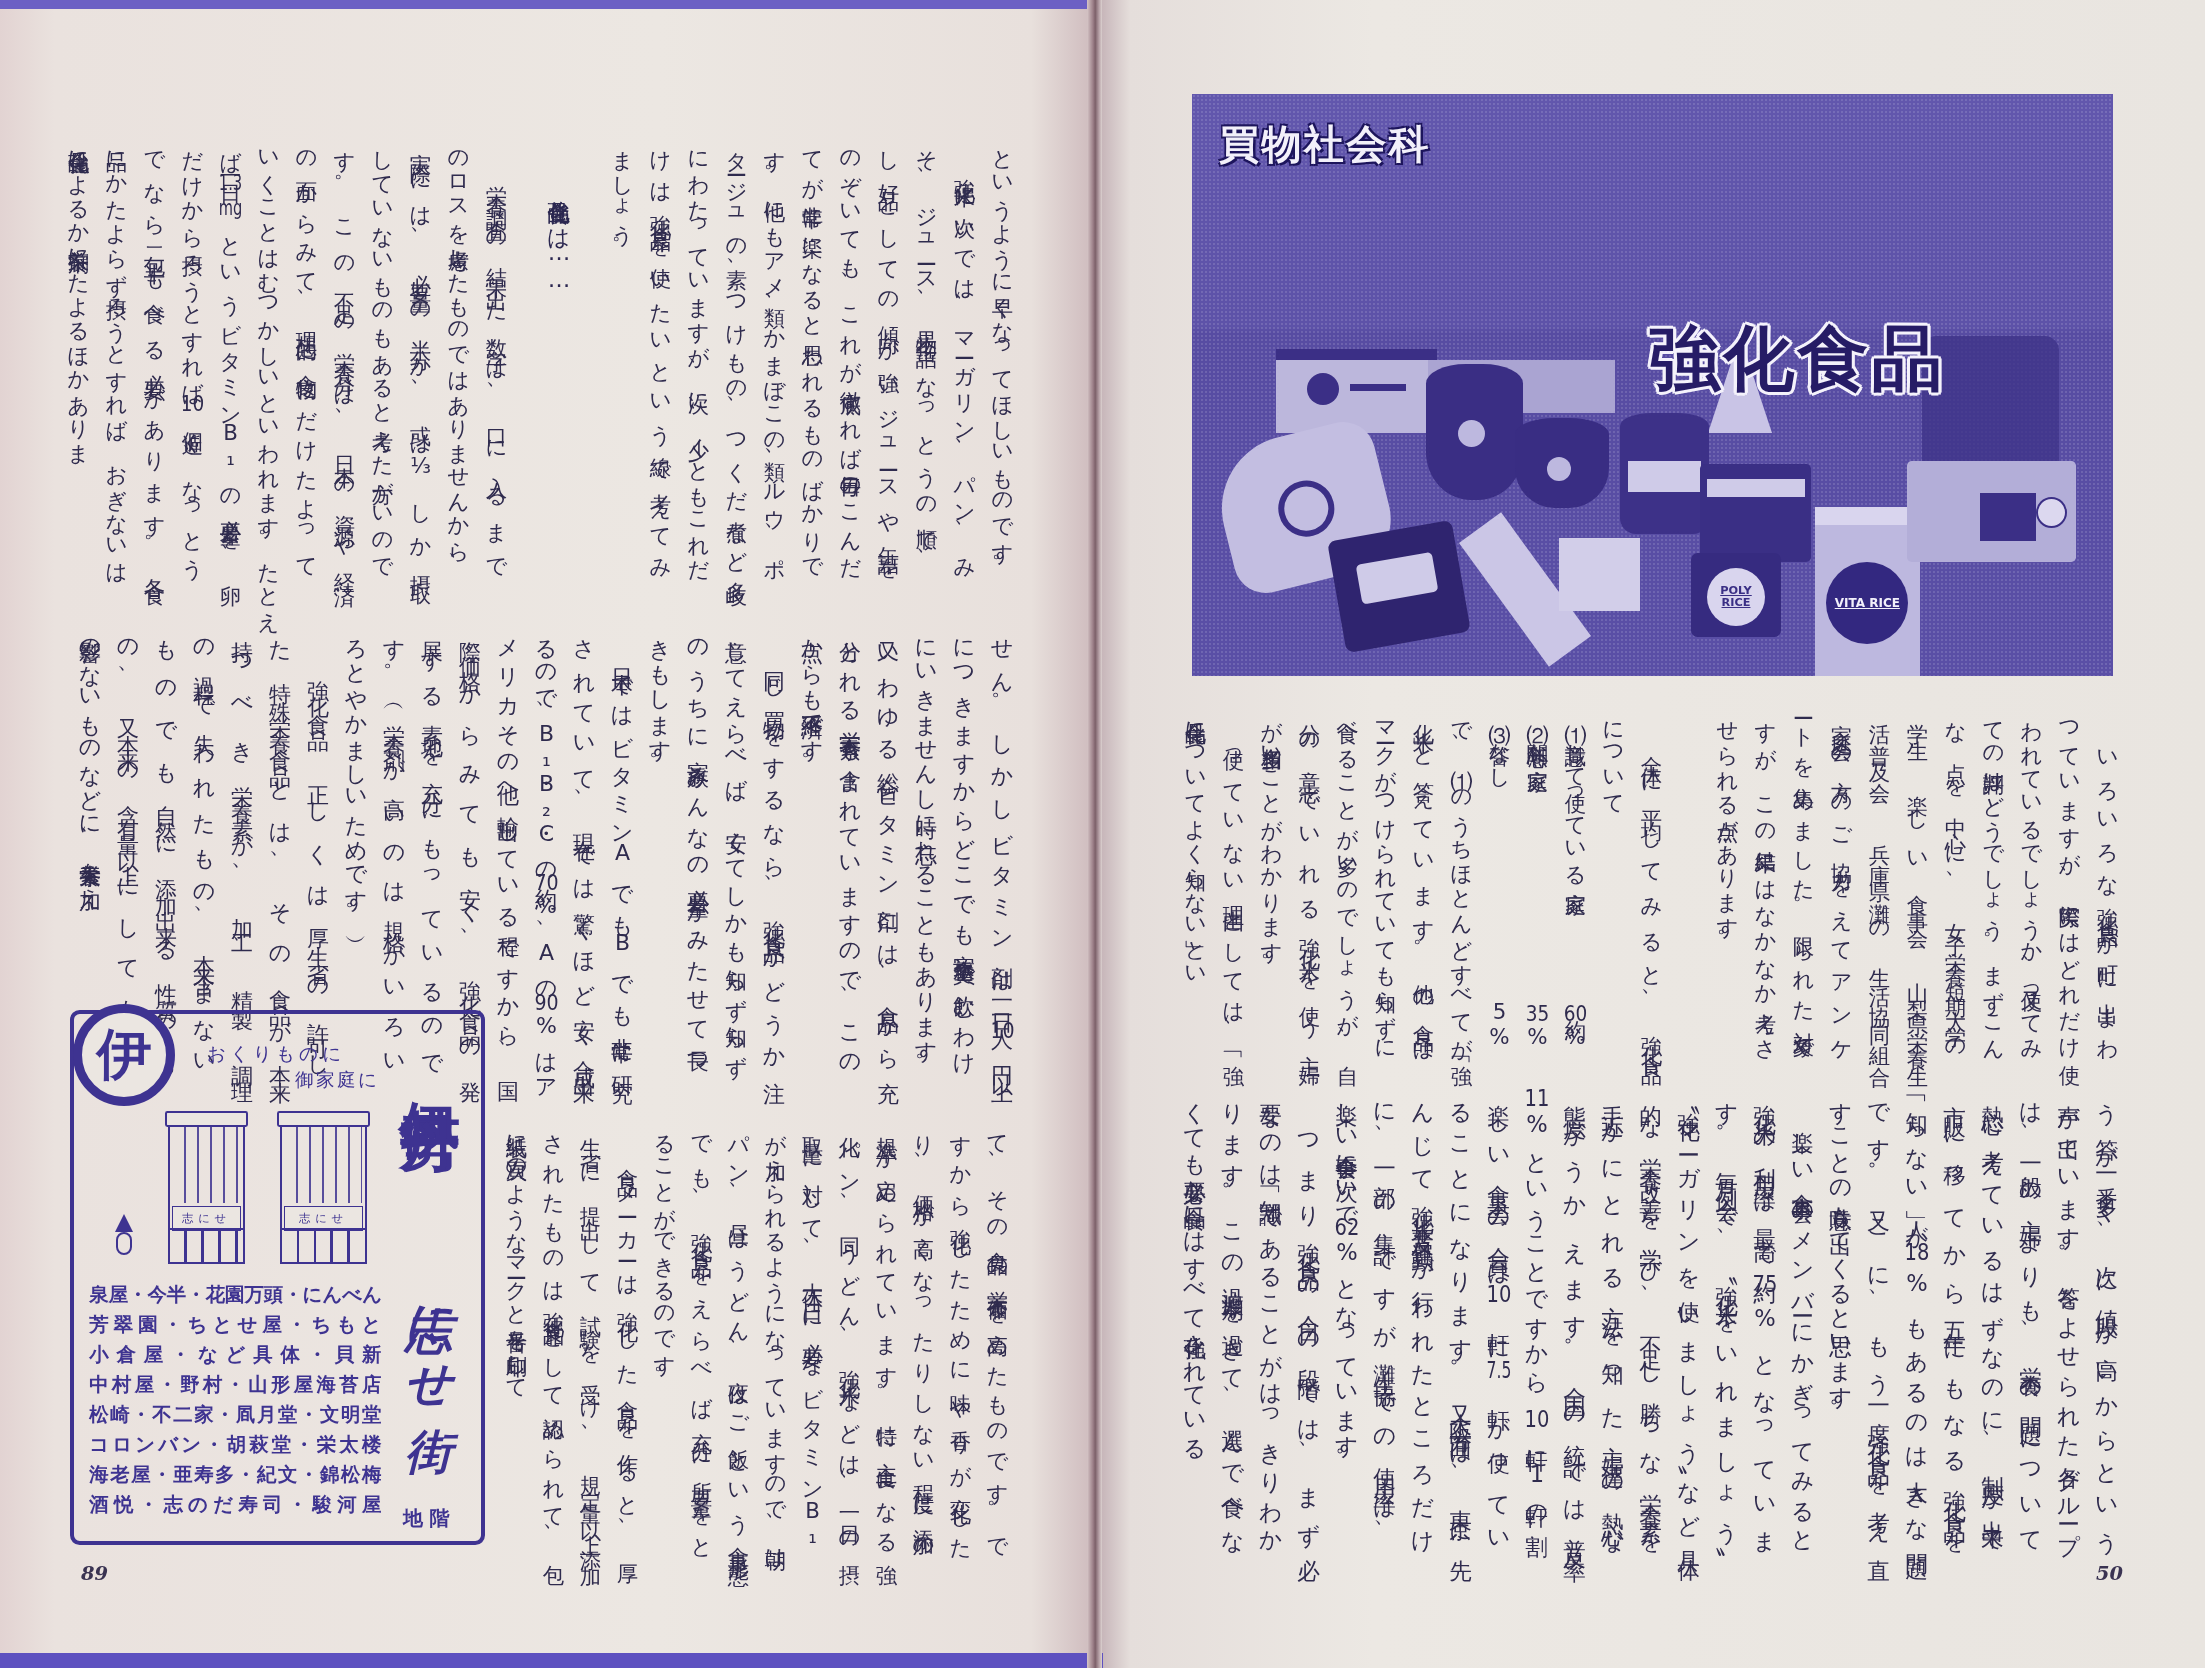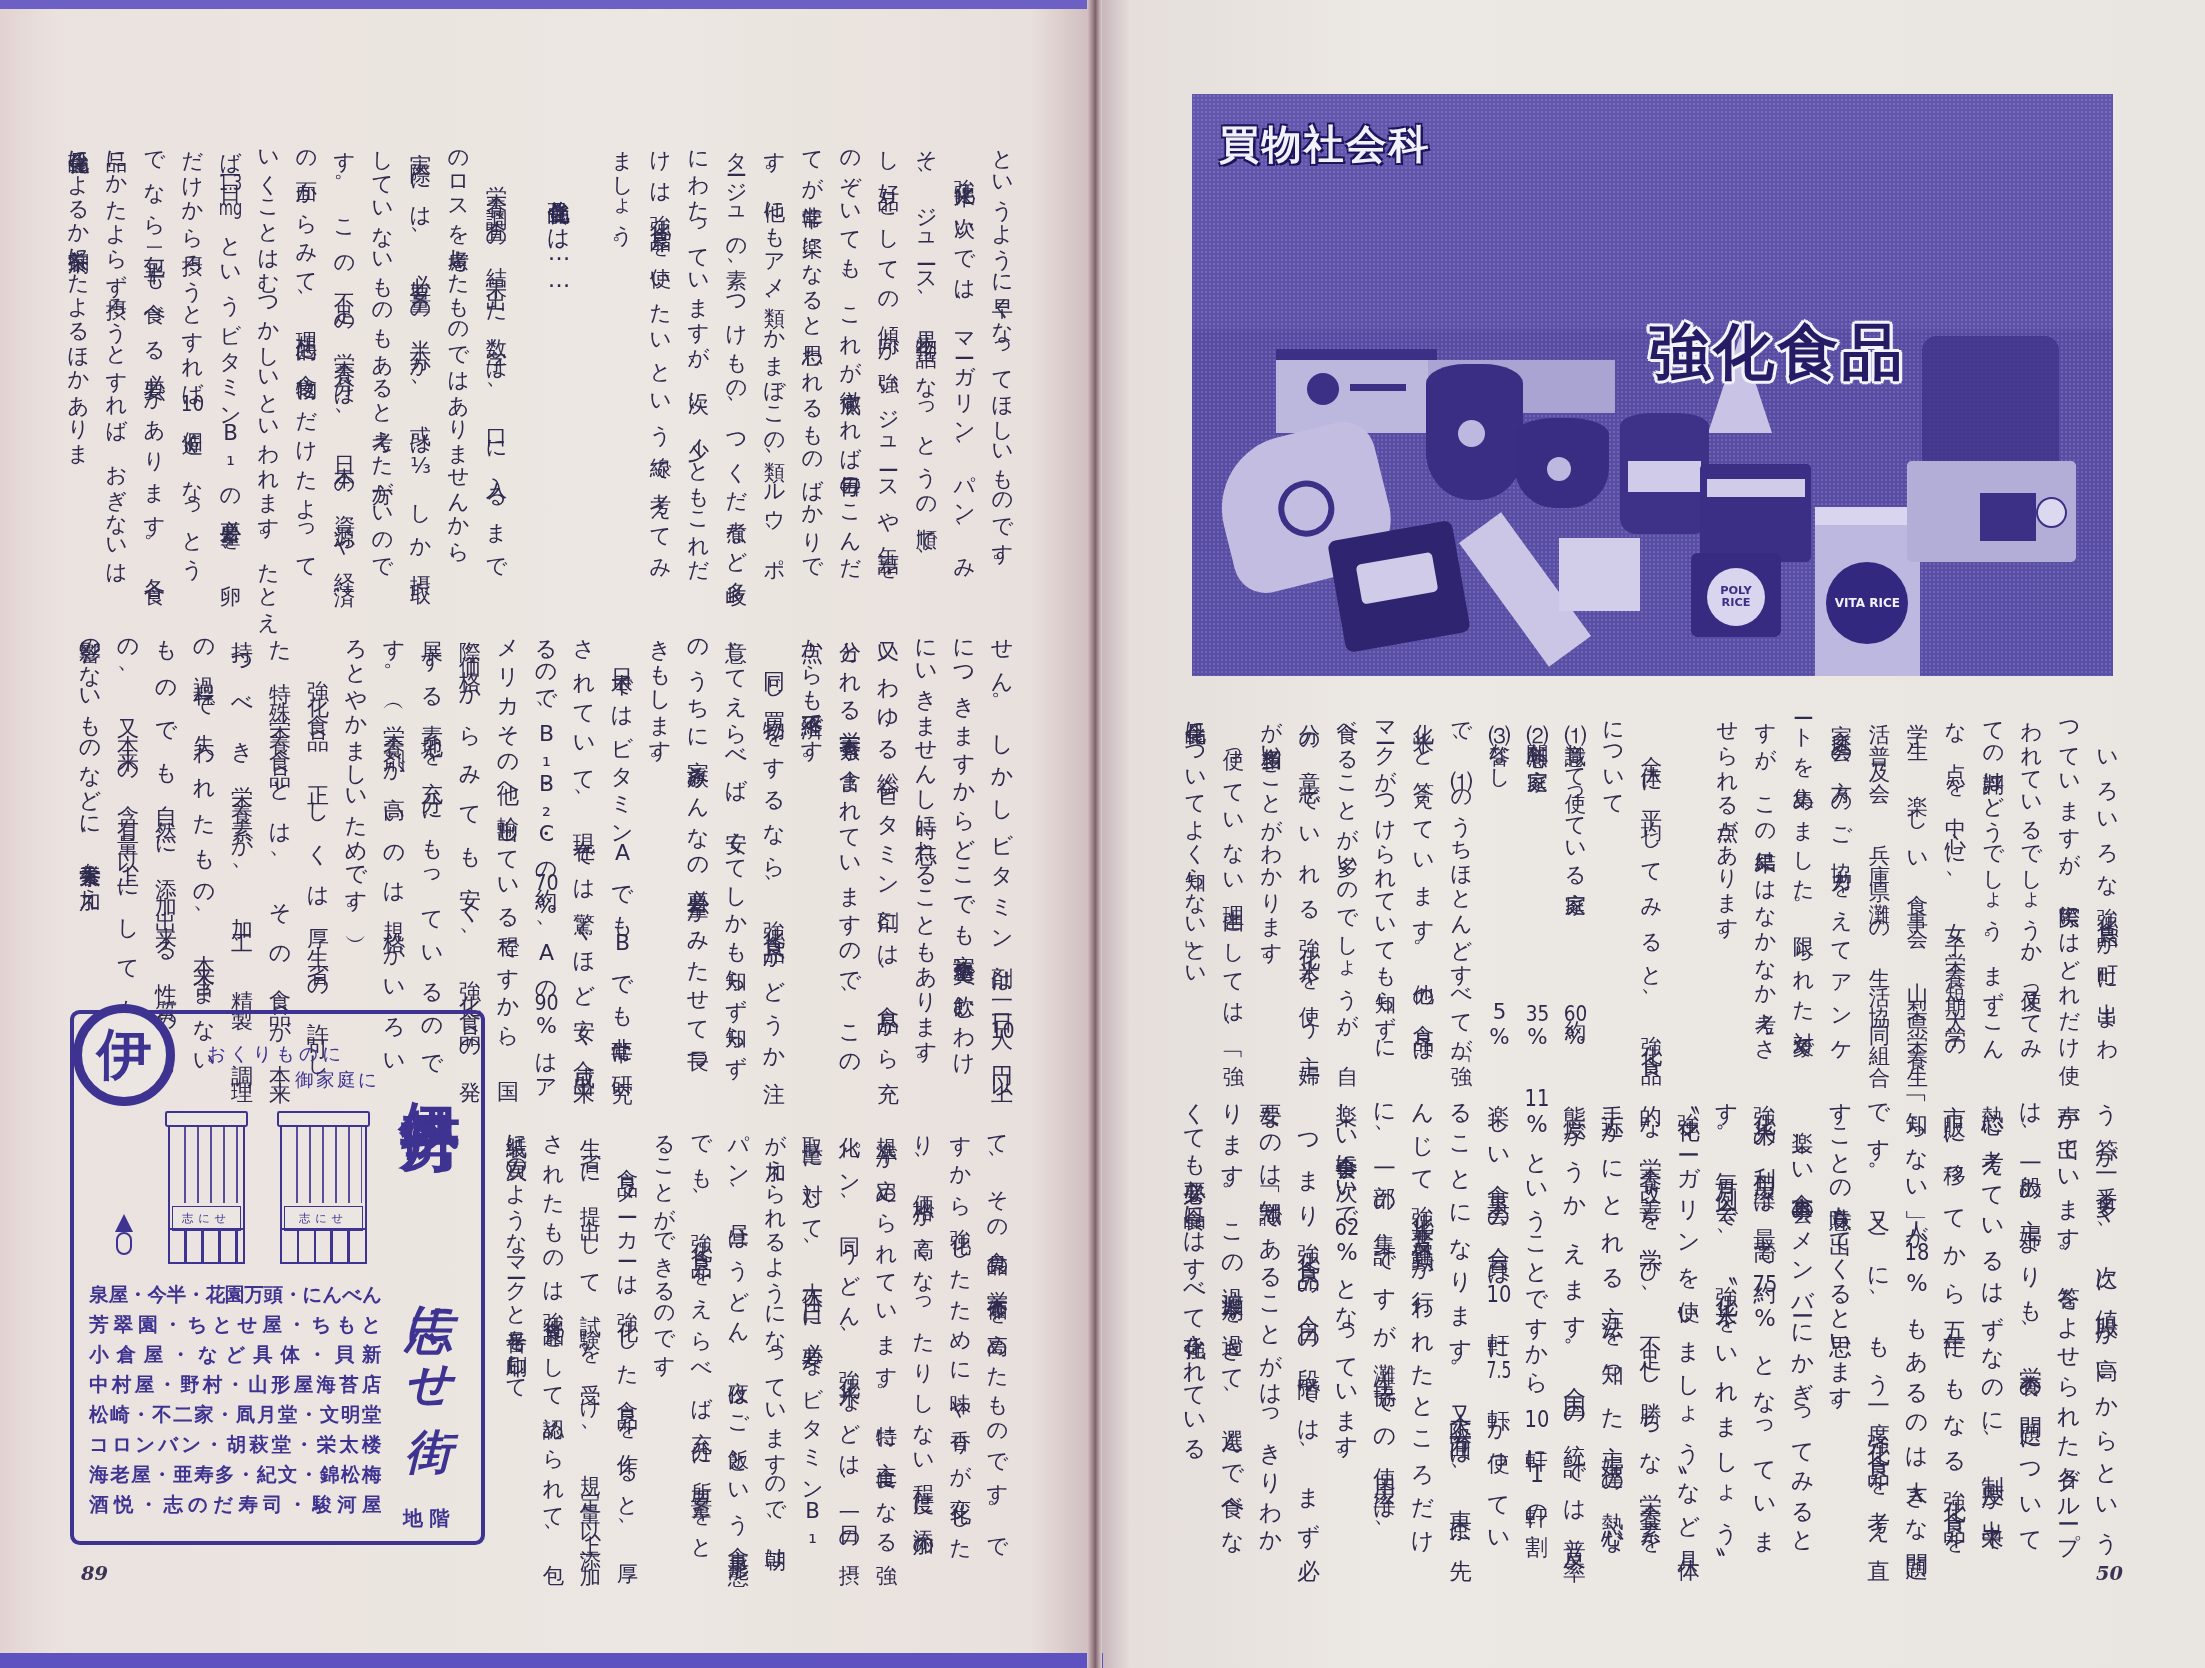--- a/index.html
+++ b/index.html
@@ -63,28 +63,28 @@
     left:27px; top:22.6px; font-size:40px; font-weight:bold; letter-spacing:2.4px;
     color:#f2f0fa;
     text-shadow:2.4px 2.4px 0 #1d155c, -1.6px -1.6px 0 #1d155c, 1.6px -1.6px 0 #1d155c, -1.6px 1.6px 0 #1d155c;
   }
   .photo-sub {
     left:327px; top:134px; font-size:46px; font-weight:bold; letter-spacing:2.4px;
     color:#2a2170;
     text-shadow:2.4px 0 0 #f4f2fb,-2.4px 0 0 #f4f2fb,0 2.4px 0 #f4f2fb,0 -2.4px 0 #f4f2fb,1.6px 1.6px 0 #f4f2fb,-1.6px -1.6px 0 #f4f2fb,1.6px -1.6px 0 #f4f2fb,-1.6px 1.6px 0 #f4f2fb;
   }
   .photo-title {
-    left:457px; top:218px; font-size:61px; font-weight:bold; letter-spacing:3.2px;
+    left:457px; top:218px; font-size:71px; font-weight:bold; letter-spacing:3.2px;
     color:#261c66;
     text-shadow:3.2px 0 0 #f4f2fb,-3.2px 0 0 #f4f2fb,0 3.2px 0 #f4f2fb,0 -3.2px 0 #f4f2fb,2.4px 2.4px 0 #f4f2fb,-2.4px -2.4px 0 #f4f2fb,2.4px -2.4px 0 #f4f2fb,-2.4px 2.4px 0 #f4f2fb;
   }
   .lbl-circle {
     position:absolute; border-radius:50%;
     display:flex; align-items:center; justify-content:center; text-align:center;
-    font-weight:bold; line-height:1.05; font-family:"DejaVu Sans", sans-serif;
+    font-weight:bold; line-height:1.05; font-family:"DejaVu Sans", sans-serif;text-decoration:underline;
   }
 
   
   .ad {
     left:70px; top:1010px; width:415px; height:535px; box-sizing:border-box;
     border:4.8px solid #3e3391; border-radius:9.7px; color:#3e3391;
   }
   .ad > * { position:absolute; }
   .ad-logo {
     left:-0.8px; top:-9.7px; width:84px; height:84px;

